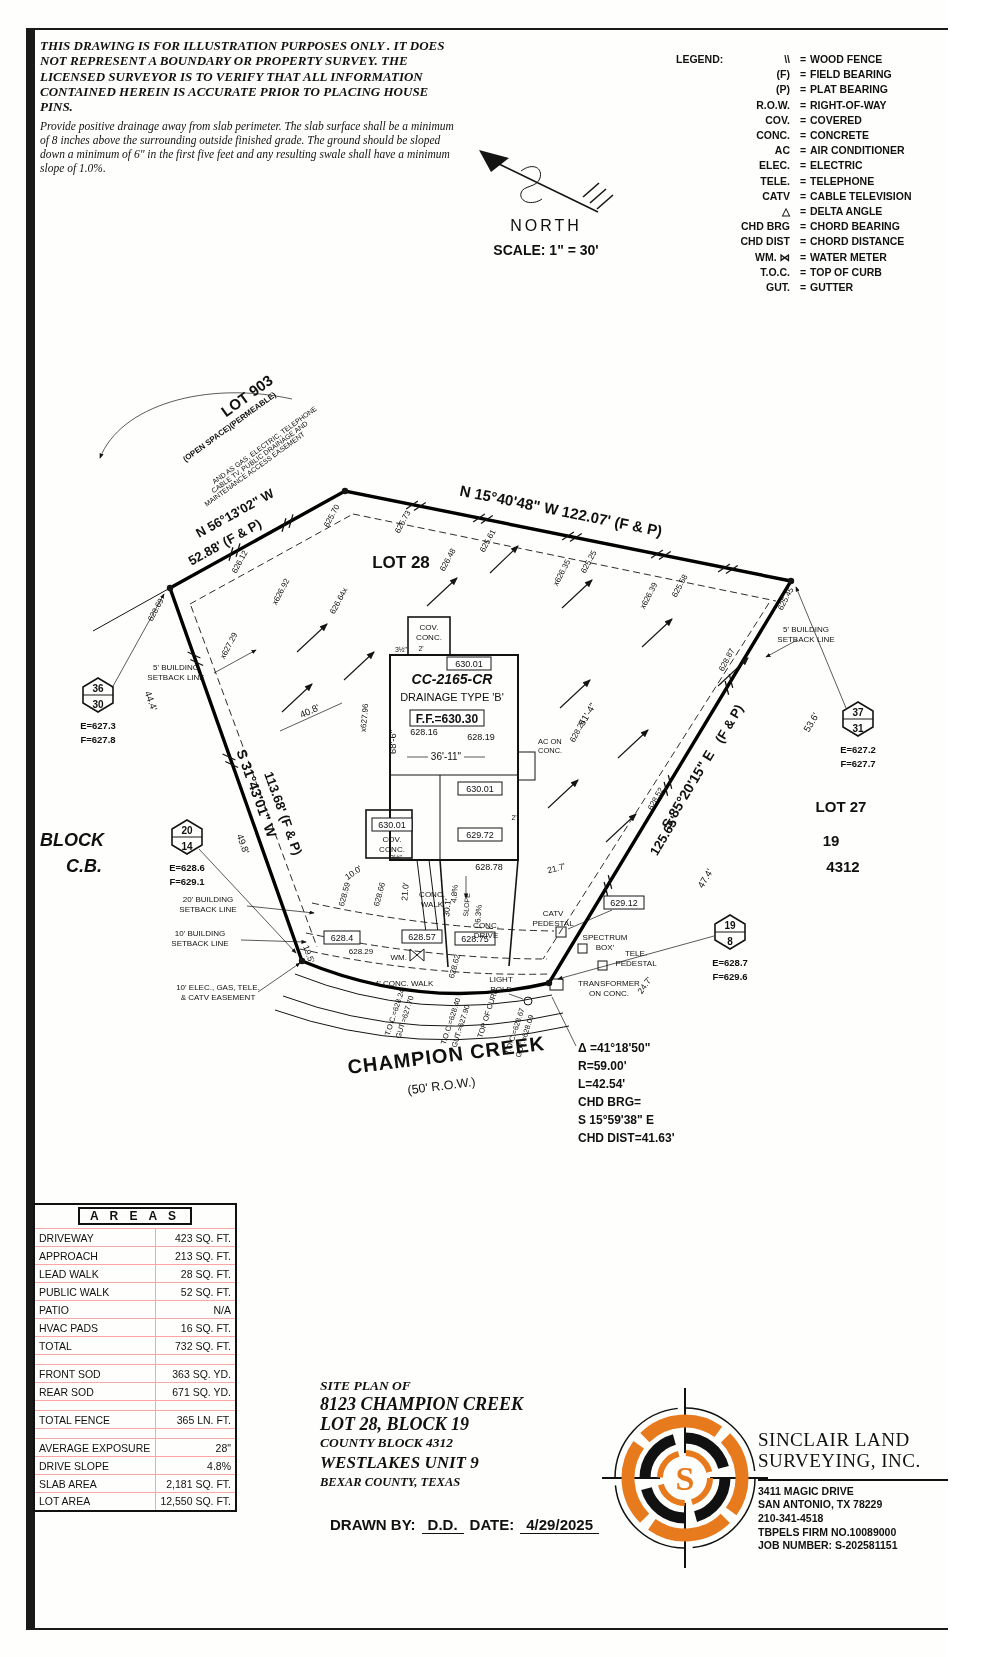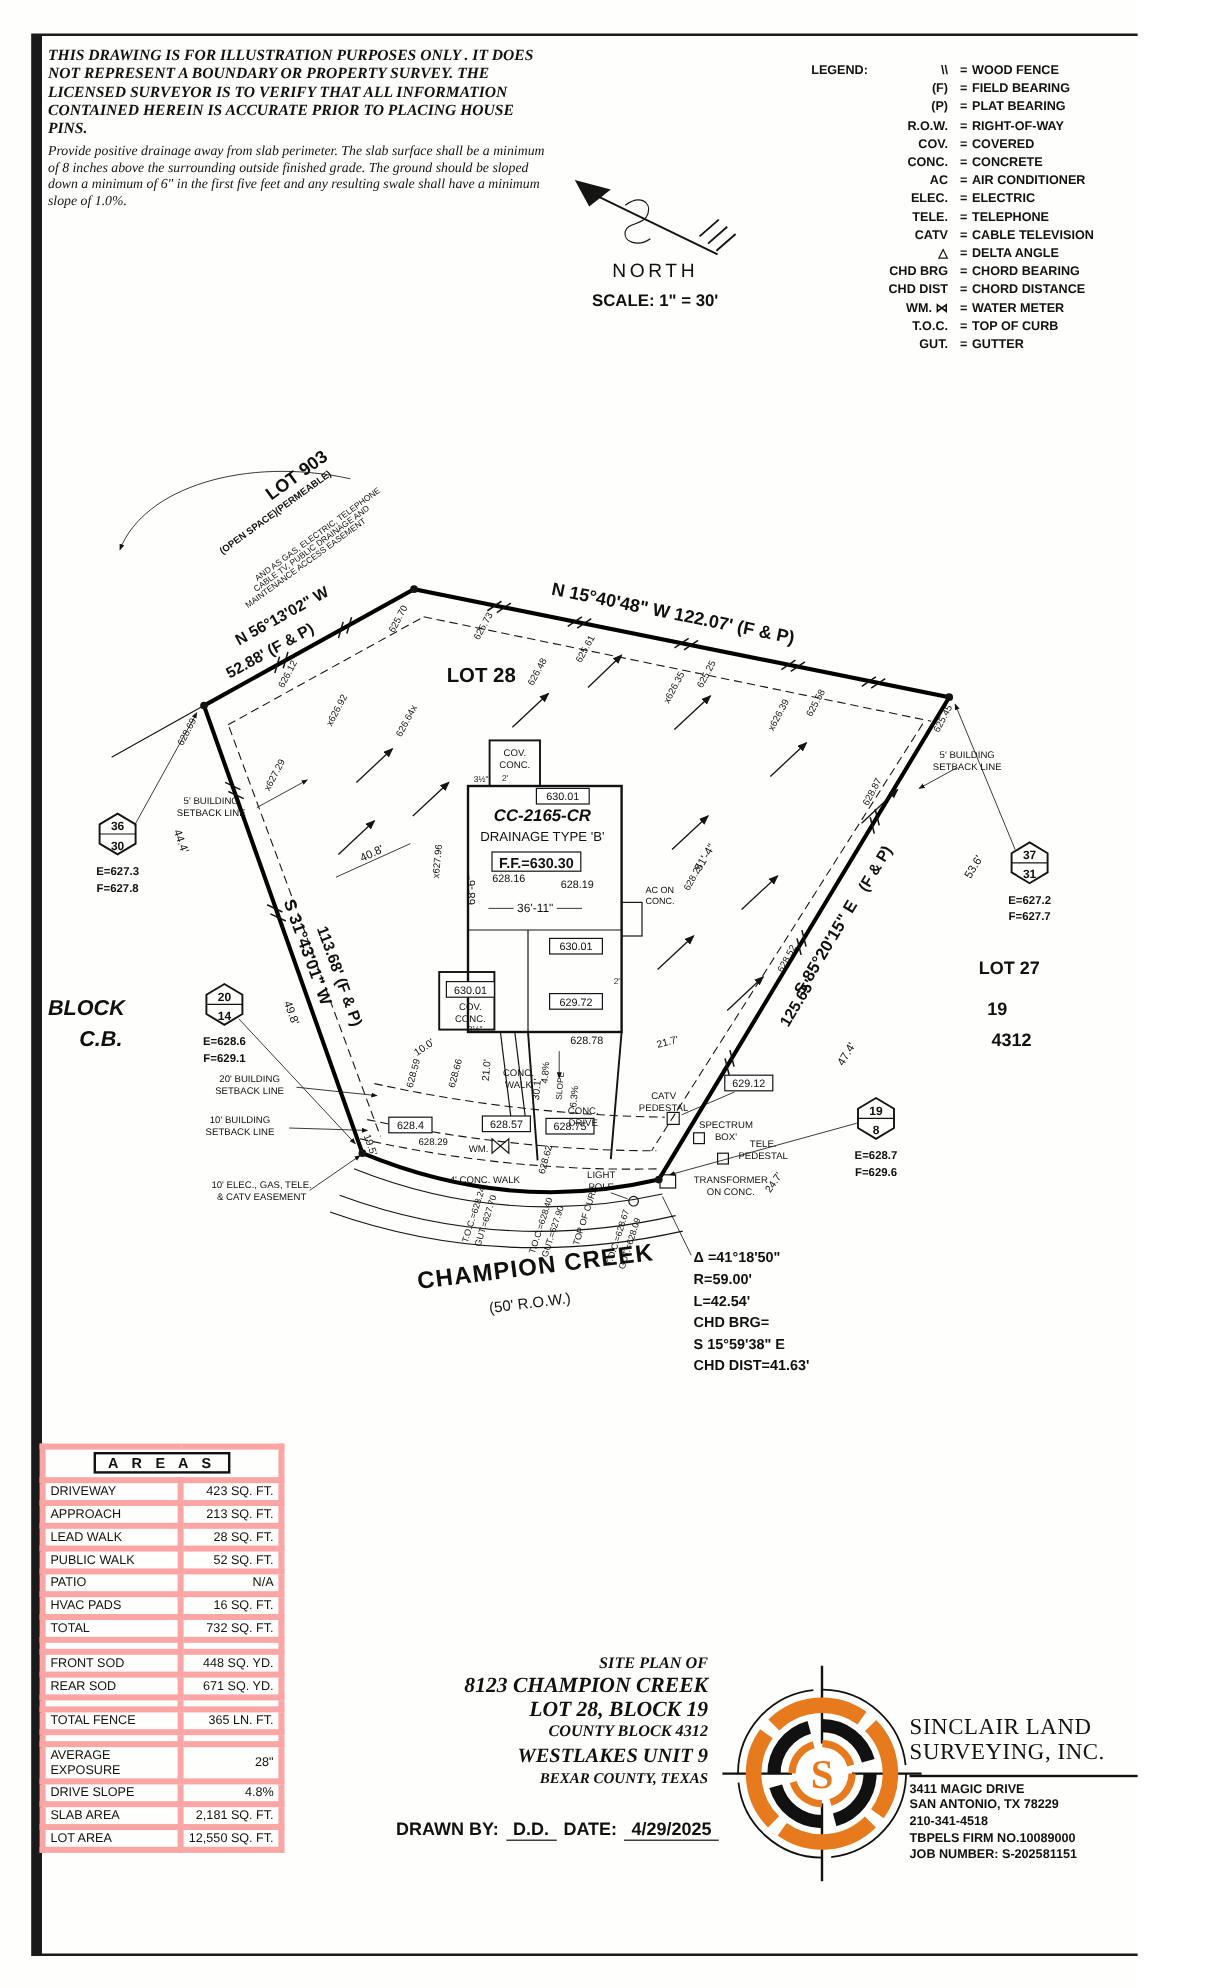--- a/index.html
+++ b/index.html
@@ -34,27 +34,27 @@
   .ln2{fill:none;stroke:#141414;stroke-width:1.6}
   .thin{fill:none;stroke:#141414;stroke-width:.7}
   .dsh{fill:none;stroke:#141414;stroke-width:.9;stroke-dasharray:7 4}
   .fm{fill:none;stroke:#141414;stroke-width:1.3}
   .fa{fill:none;stroke:#141414;stroke-width:1.1}
   .vbox{fill:#fff;stroke:#141414;stroke-width:1}
   .blk{fill:#141414}
   
   .areas{position:absolute;left:33px;top:1203px;width:204px}
   .areas table{width:100%;border-collapse:collapse;border:2px solid #111}
-  .areas td{border:5px solid #fca5a5;font-size:10.5px;padding:1px 4px;height:18px}
+  .areas td{border:1px solid #fca5a5;font-size:10.5px;padding:1px 4px;height:18px}
   .areas td.val{width:80px;text-align:right;white-space:nowrap}
   .areas tr.blank td{height:10px}
   .hdrcell{text-align:center;padding:2px 0 3px!important}
   .hdrbox{display:inline-block;border:2px solid #111;padding:0 10px;font-weight:bold;letter-spacing:4px;font-size:12px}
   
-  .titleblock{position:absolute;left:320px;top:1378px;width:270px;text-align:right;font-family:"Liberation Serif",serif;font-style:italic;font-weight:bold}
+  .titleblock{position:absolute;left:320px;top:1378px;width:270px;text-align:left;font-family:"Liberation Serif",serif;font-style:italic;font-weight:bold}
   .tb-s{font-size:13.5px;line-height:1.15}
   .tb-m{font-size:18px;line-height:1.15}
   .tb-l{font-size:17px;line-height:1.25;margin-top:2px}
   .tb-x{font-size:12.5px;line-height:1.3}
   .drawnby{position:absolute;left:330px;top:1516px;width:280px;font-size:15px;font-weight:bold;display:flex;gap:6px;align-items:baseline;font-family:"Liberation Sans",sans-serif}
   .uval{border-bottom:1.5px solid #111;padding:0 6px}
   
   .logo-svg{position:absolute;left:600px;top:1388px}
   .company{position:absolute;left:758px;top:1430px;width:228px;text-align:left}
   .cname{font-family:"Liberation Serif",serif;font-size:19px;letter-spacing:.5px;line-height:1.1}
@@ -479,21 +479,21 @@
       <tr>
             <td>TOTAL</td>
             <td class="val">732 SQ. FT.</td>
           </tr>
       <tr class="blank">
             <td></td>
             <td class="val"></td>
           </tr>
       <tr>
             <td>FRONT SOD</td>
-            <td class="val">448 SQ. YD.</td>
+            <td class="val">363 SQ. YD.</td>
           </tr>
       <tr>
             <td>REAR SOD</td>
             <td class="val">671 SQ. YD.</td>
           </tr>
       <tr class="blank">
             <td></td>
             <td class="val"></td>
           </tr>
       <tr>

